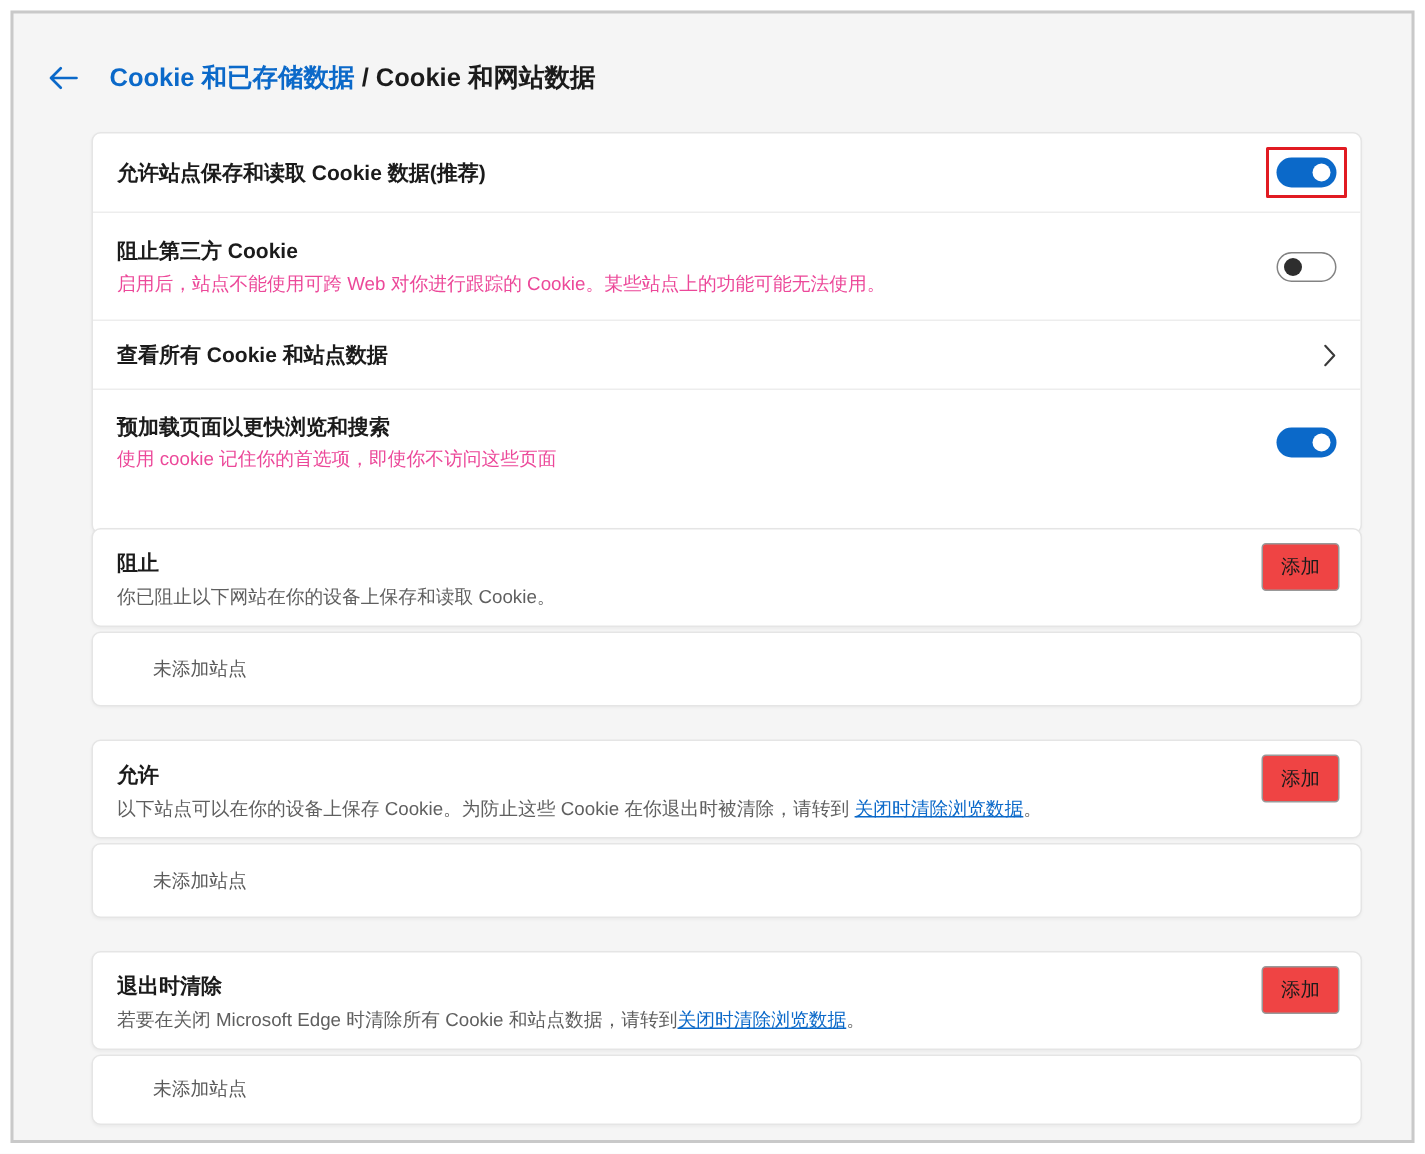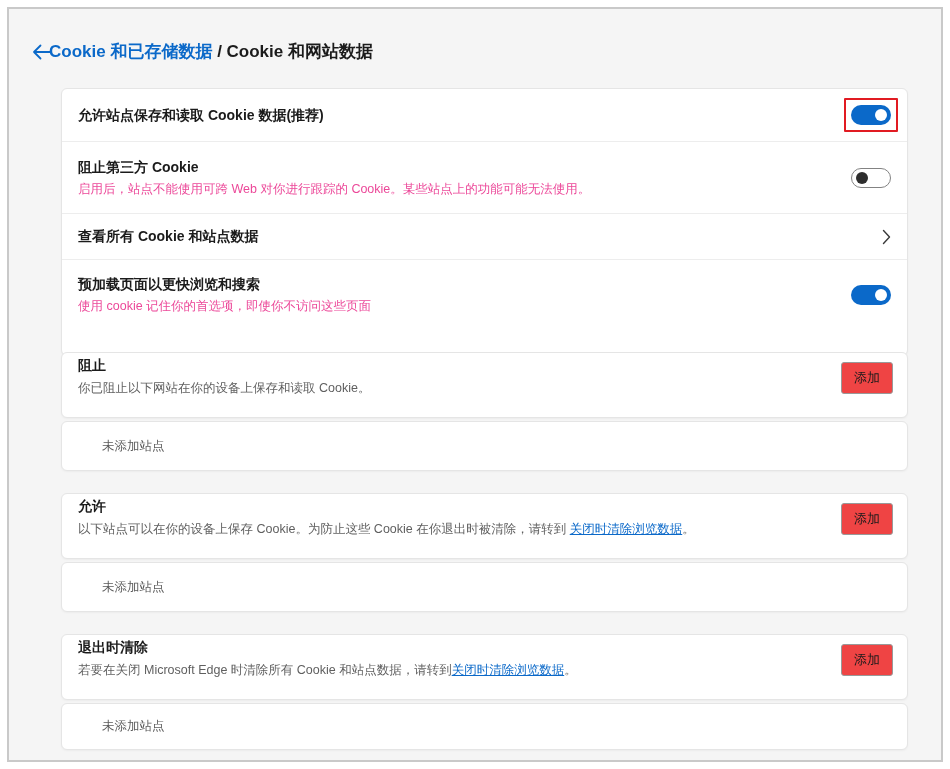--- a/index.html
+++ b/index.html
@@ -4,21 +4,21 @@
 <style>
   html,body{margin:0;padding:0;width:950px;height:769px;background:#ffffff;
     font-family:"Liberation Sans","DejaVu Sans",sans-serif;color:#1f1f1f;}
   .frame{position:absolute;left:7px;top:7px;width:932px;height:751px;
     border:2px solid #c9c9c9;background:#f5f5f5;overflow:hidden;}
   .frame > *{position:absolute;}
 
   
   .back-btn{left:20px;top:34px;width:26px;height:22px;display:flex;align-items:center;
     justify-content:center;cursor:pointer;}
-  .breadcrumb{left:40px;top:31px;font-size:17px;font-weight:700;line-height:24px;white-space:nowrap;}
+  .breadcrumb{left:64px;top:31px;font-size:17px;font-weight:700;line-height:24px;white-space:nowrap;}
   .crumb-parent{color:var(--accent);cursor:pointer;}
   .crumb-sep,.crumb-current{color:#1b1b1b;}
 
   
   .card{left:52px;width:847px;background:#ffffff;border:1px solid #e5e5e5;
     border-radius:6px;box-sizing:border-box;box-shadow:0 1px 2px rgba(0,0,0,0.04);}
   .settings-card{top:79px;height:268px;display:flex;flex-direction:column;}
   .srow{position:relative;display:flex;align-items:center;padding:0 16px;box-sizing:border-box;}
   .srow + .srow{border-top:1px solid #ededed;}
   .srow .texts{flex:1;min-width:0;}
@@ -30,21 +30,21 @@
   .toggle{position:relative;width:40px;height:20px;border-radius:10px;flex:none;cursor:pointer;}
   .toggle.on{background:var(--accent);}
   .toggle.on .knob{position:absolute;right:4px;top:4px;width:12px;height:12px;border-radius:50%;background:#fff;}
   .toggle.off{width:38px;height:18px;border:1px solid #838383;background:transparent;}
   .toggle.off .knob{position:absolute;left:4px;top:3px;width:12px;height:12px;border-radius:50%;background:#2e2e2e;}
   .hl-box{border:2px solid var(--highlight);padding:5px;border-radius:1px;margin-right:-7px;
     display:flex;align-items:center;}
   .chev{display:flex;align-items:center;margin-left:12px;}
 
   
-  .sec-head{height:66px;padding:3px 16px;box-sizing:border-box;}
+  .sec-head{height:66px;padding:13px 16px;box-sizing:border-box;}
   .sec-title{font-size:14px;font-weight:700;color:#1b1b1b;line-height:19px;display:block;}
   .sec-desc{font-size:12.5px;color:#5f5f5f;line-height:17px;margin-top:5px;display:block;}
   .sec-desc a{color:var(--accent);text-decoration:underline;cursor:pointer;}
   .add-btn{position:absolute;right:14px;top:9px;width:52px;height:32px;background:#ef4444;
     border:1px solid #999999;border-radius:3px;font-size:13px;color:#1b1b1b;
     font-family:inherit;cursor:pointer;display:flex;align-items:center;justify-content:center;}
   .sec-list{display:flex;align-items:center;padding:0 16px 0 40px;box-sizing:border-box;}
   .empty-text{font-size:12.5px;color:#5a5a5a;}
 
   .s1h{top:343px;height:66px;} .s1l{top:412px;height:50px;}

